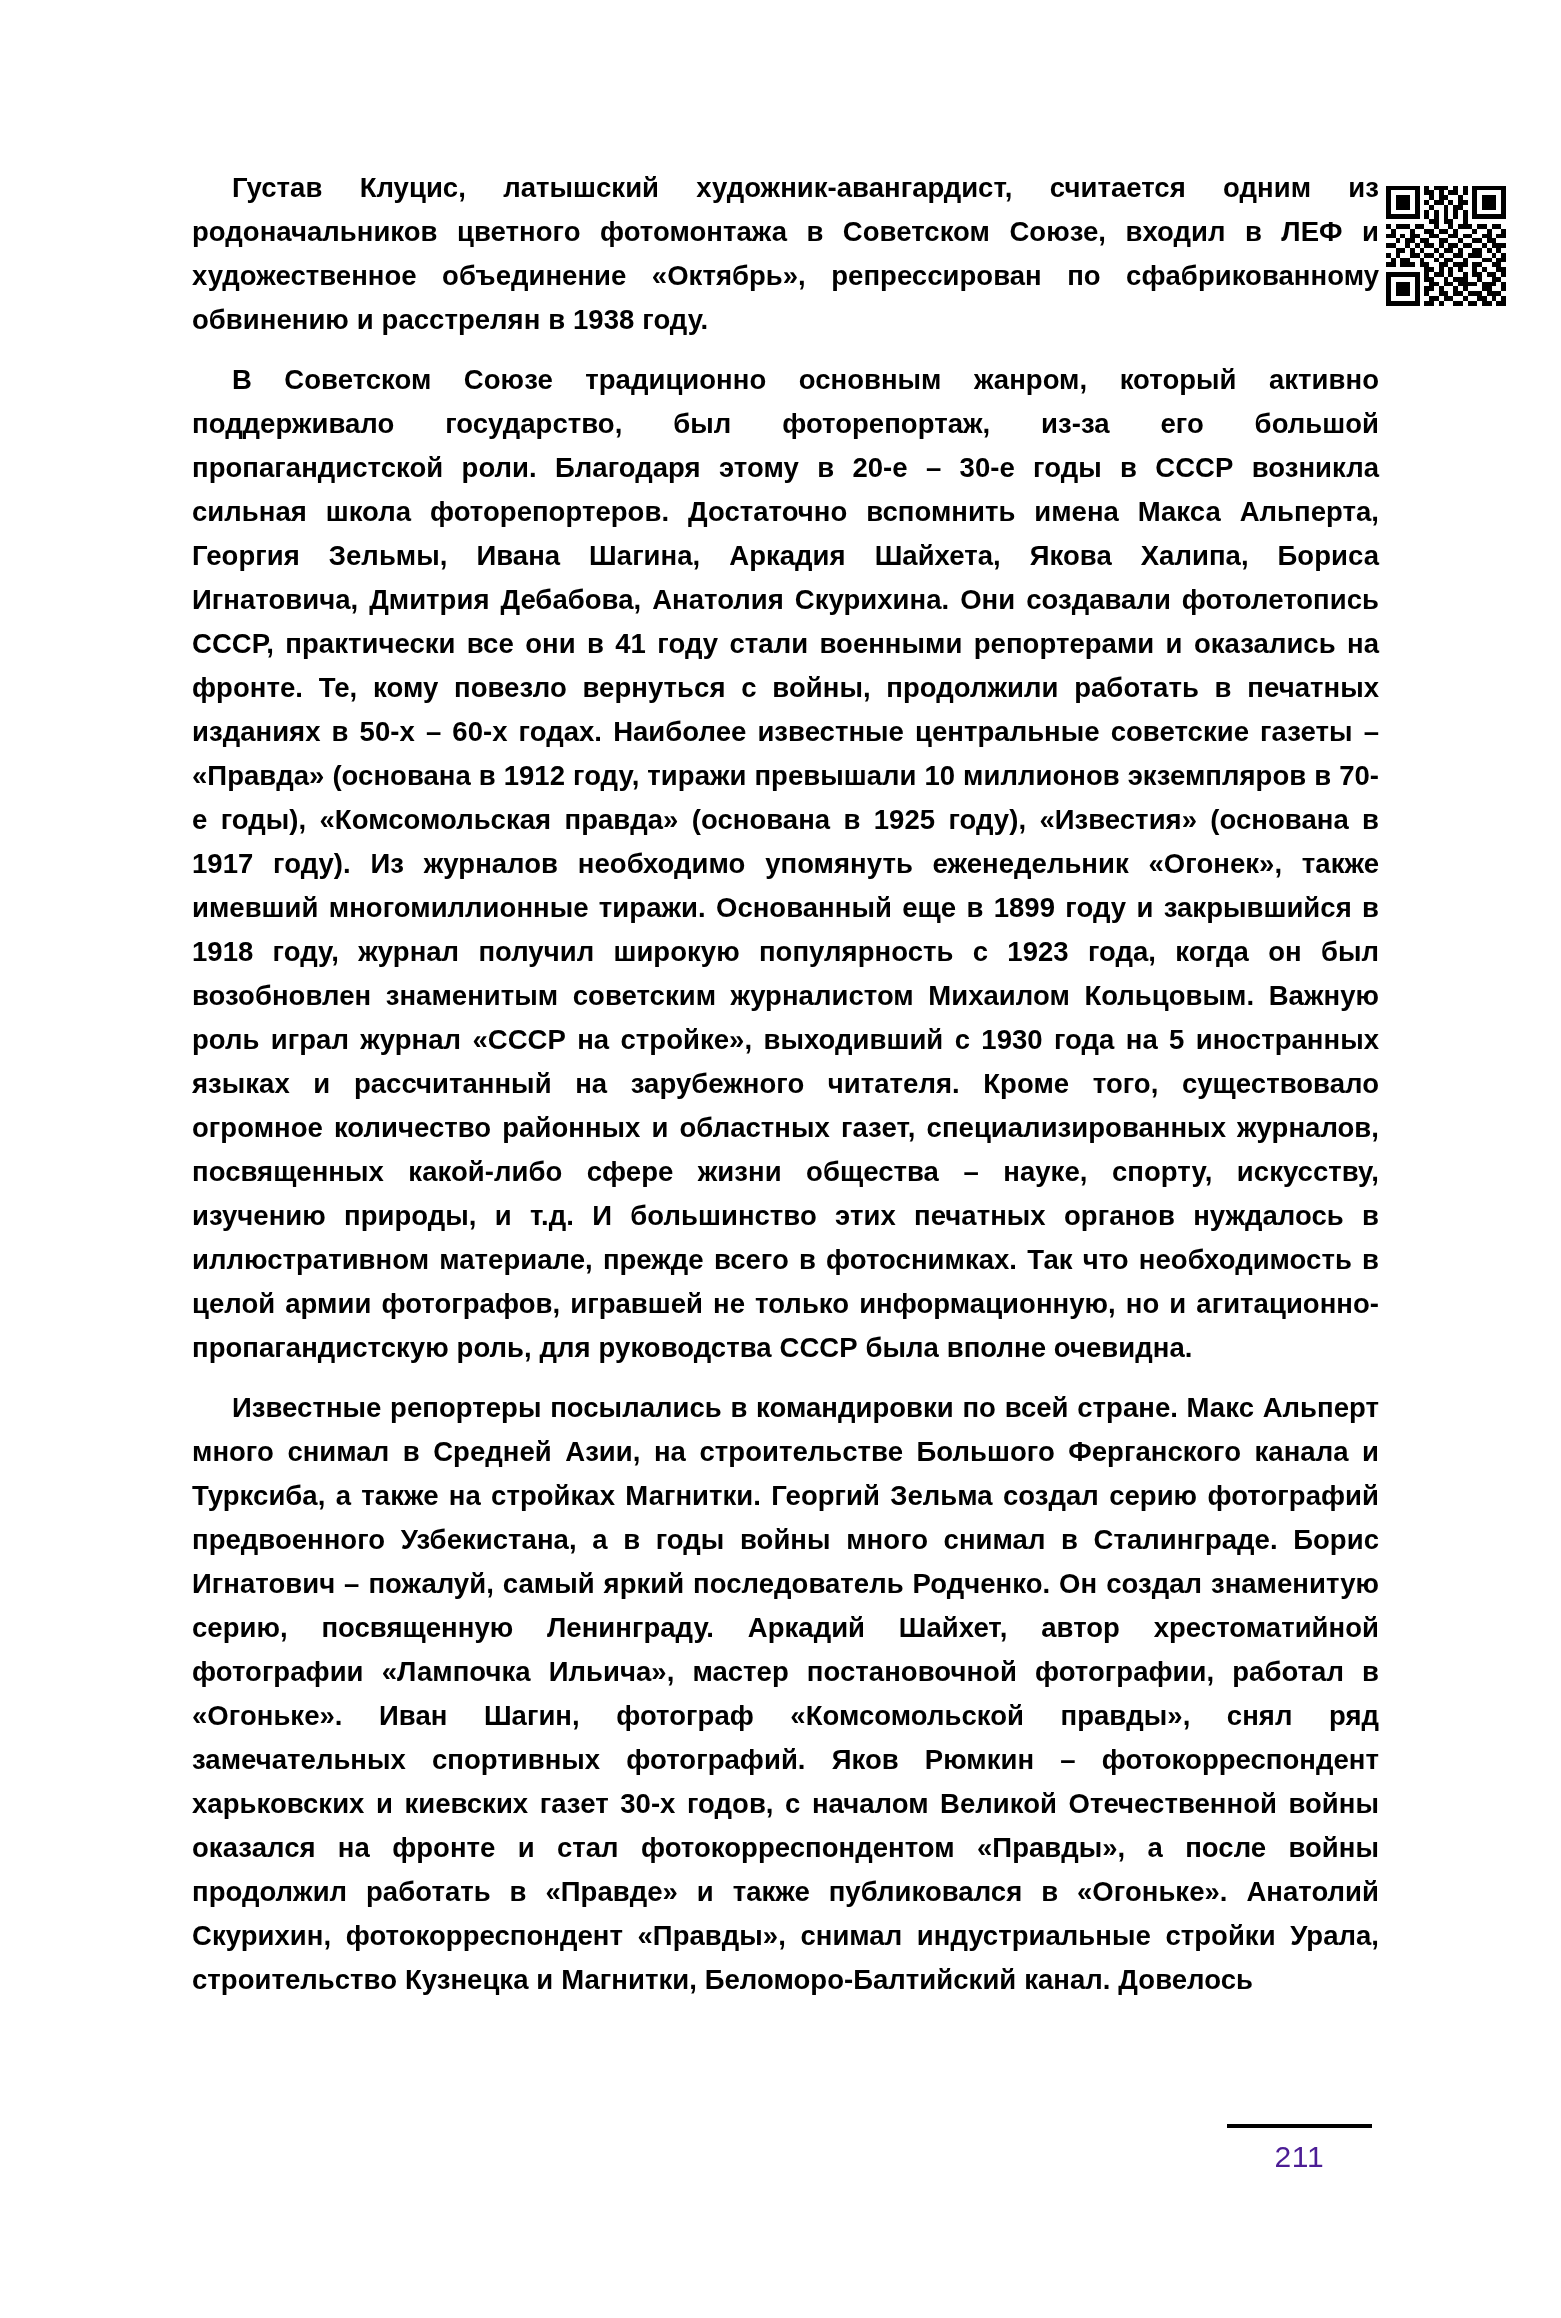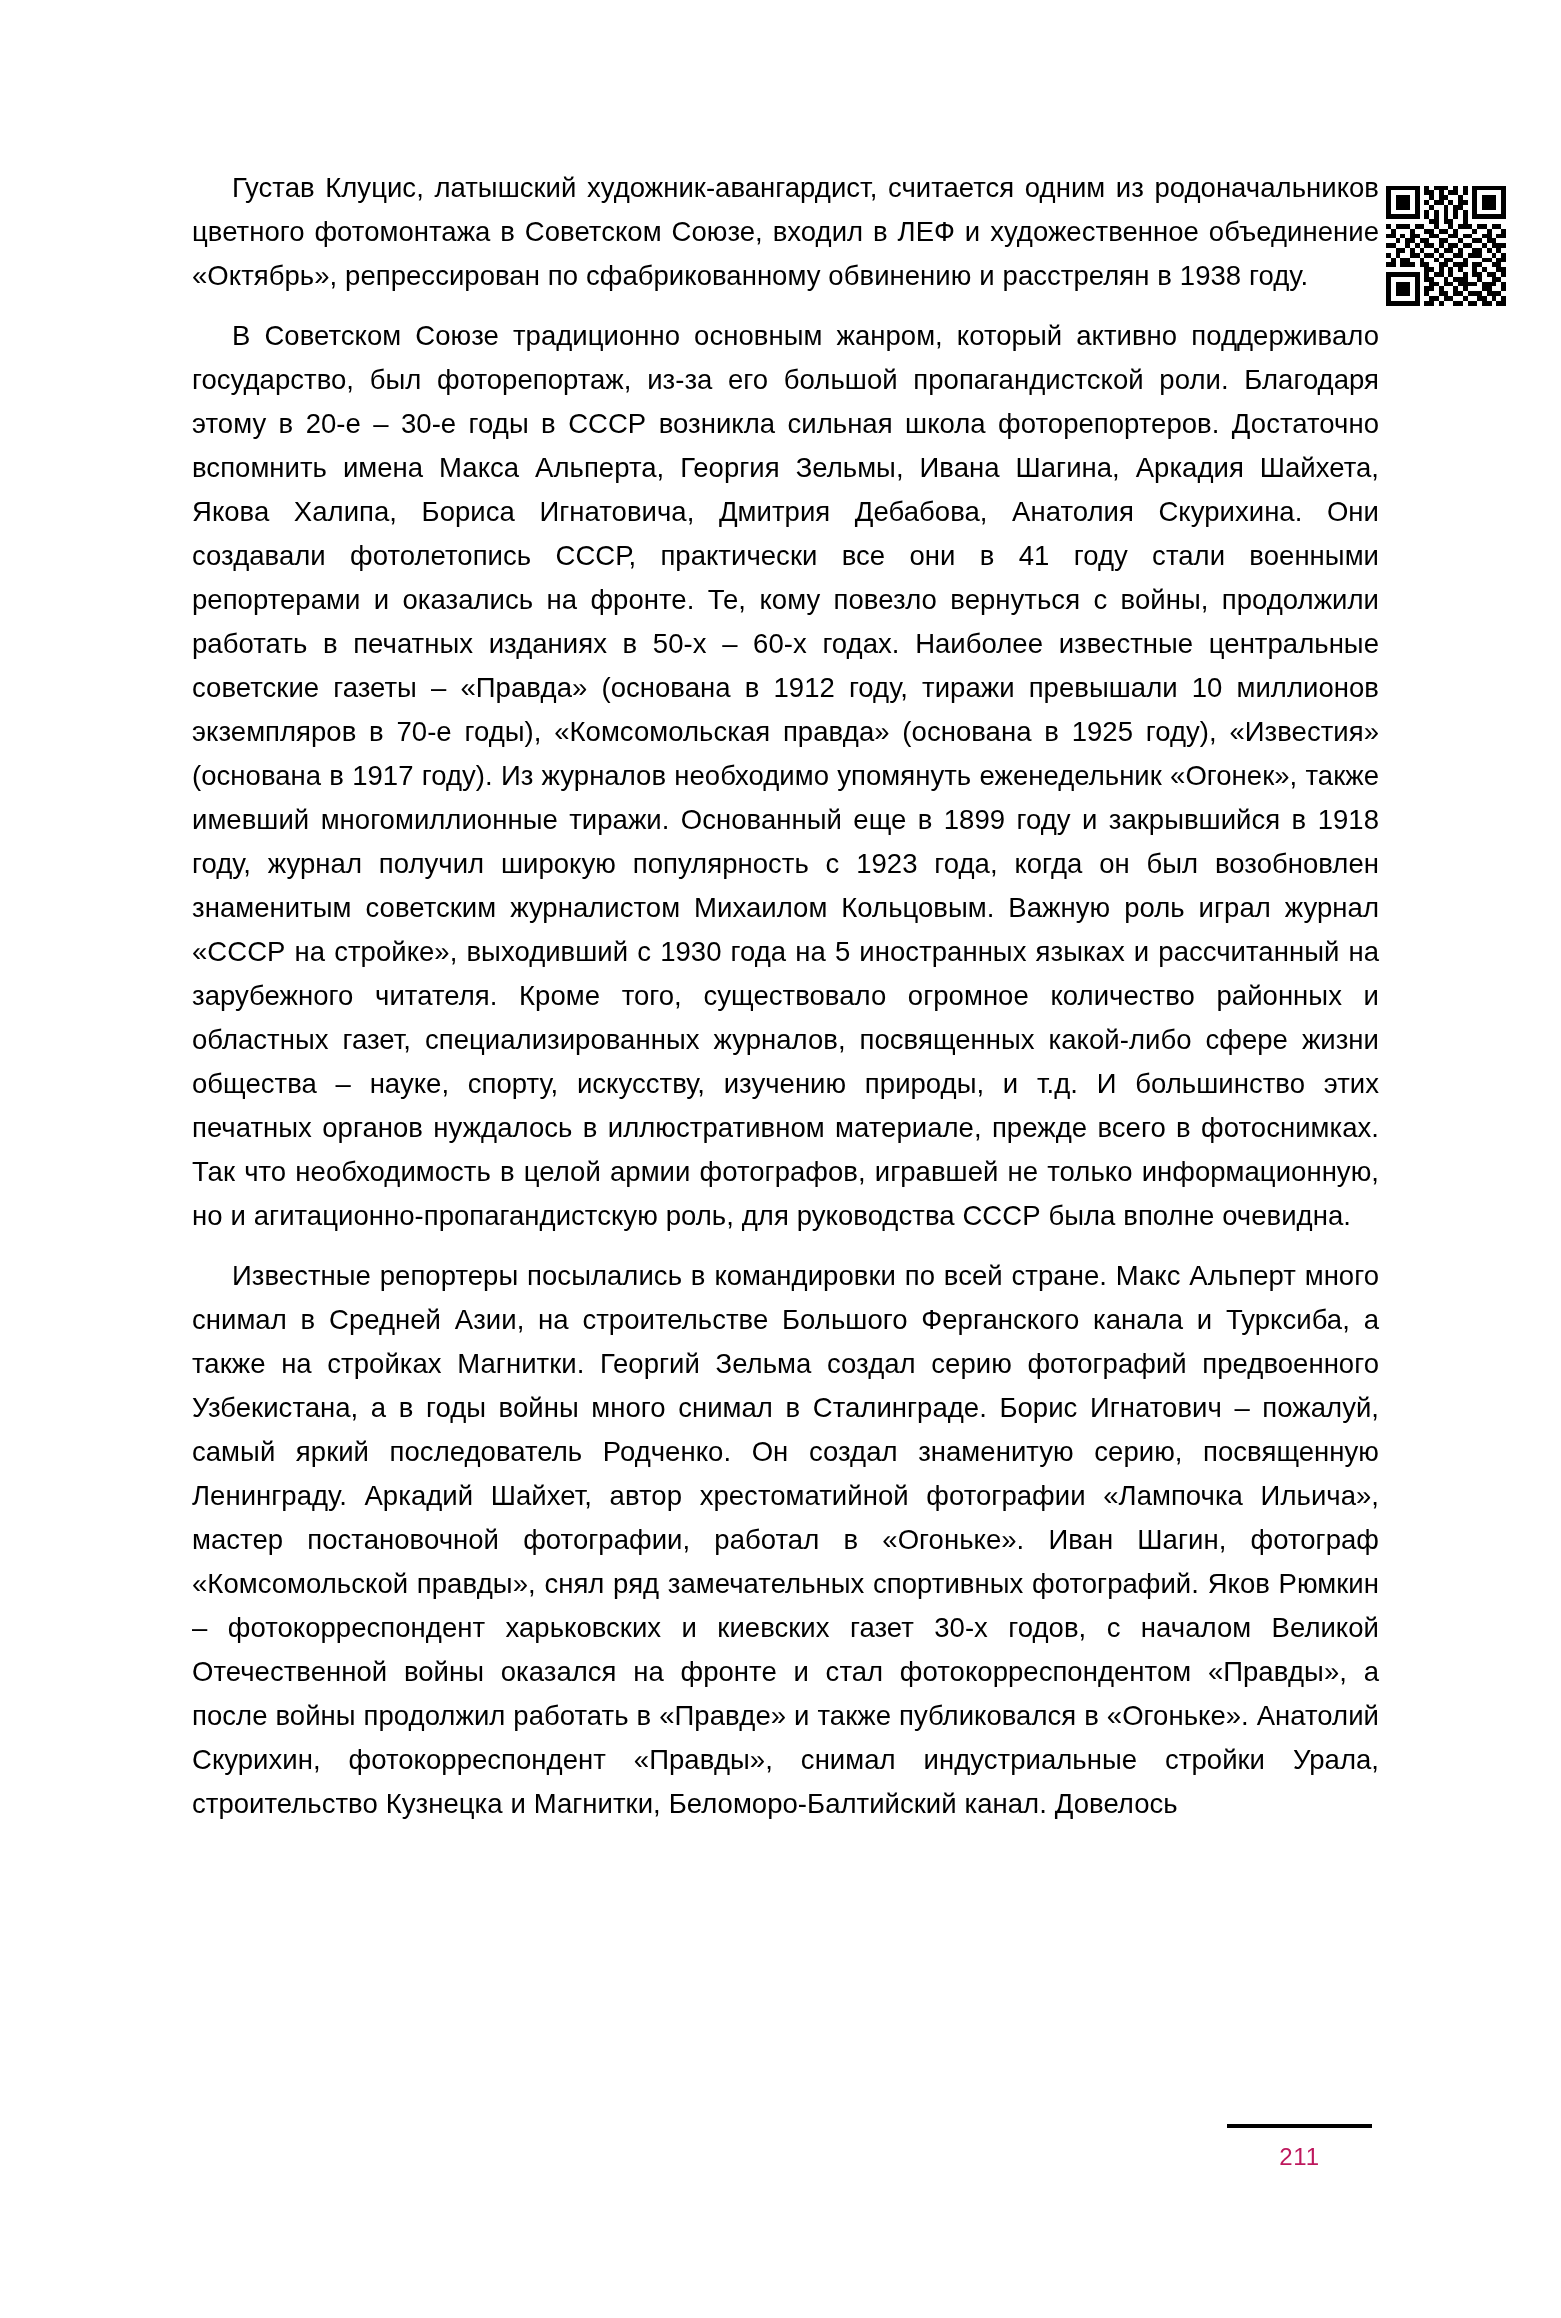--- a/index.html
+++ b/index.html
@@ -33,20 +33,21 @@
     padding: 0;
     text-align: justify;
     text-align-last: left;
     text-justify: inter-word;
     font-size: 27.5px;
     line-height: 44px;
     letter-spacing: 0.04px;
     word-spacing: 0.2px;
     text-indent: 40px;
     hyphens: manual;
+    font-weight: bold;
     -webkit-hyphens: manual;
   }
   .para + .para { margin-top: 16px; }
 
   
   .para-first { }
 
   
   .qr {
     position: absolute;
@@ -65,25 +66,25 @@
     top: 2124px;
     width: 152px;
   }
   .footer-rule {
     width: 145px;
     height: 4px;
     background: #000000;
     margin: 0 0 11.2px 0;
   }
   .page-number {
-    font-size: 24px;
+    font-size: 30px;
     line-height: 35px;
     text-align: center;
     width: 145px;
-    color: #be185d;
+    color: #4c1d95;
     letter-spacing: 0.8px;
   }
 </style>
 </head>
 <body>
 
 <div class="page">
 
   <div class="text-column">
     <p class="para para-first">Густав Клуцис, латышский художник-авангардист, считается одним из родоначальников цветного фотомонтажа в Советском Союзе, входил в ЛЕФ и художественное объединение «Октябрь», репрессирован по сфабрикованному обвинению и расстрелян в 1938 году.</p>

